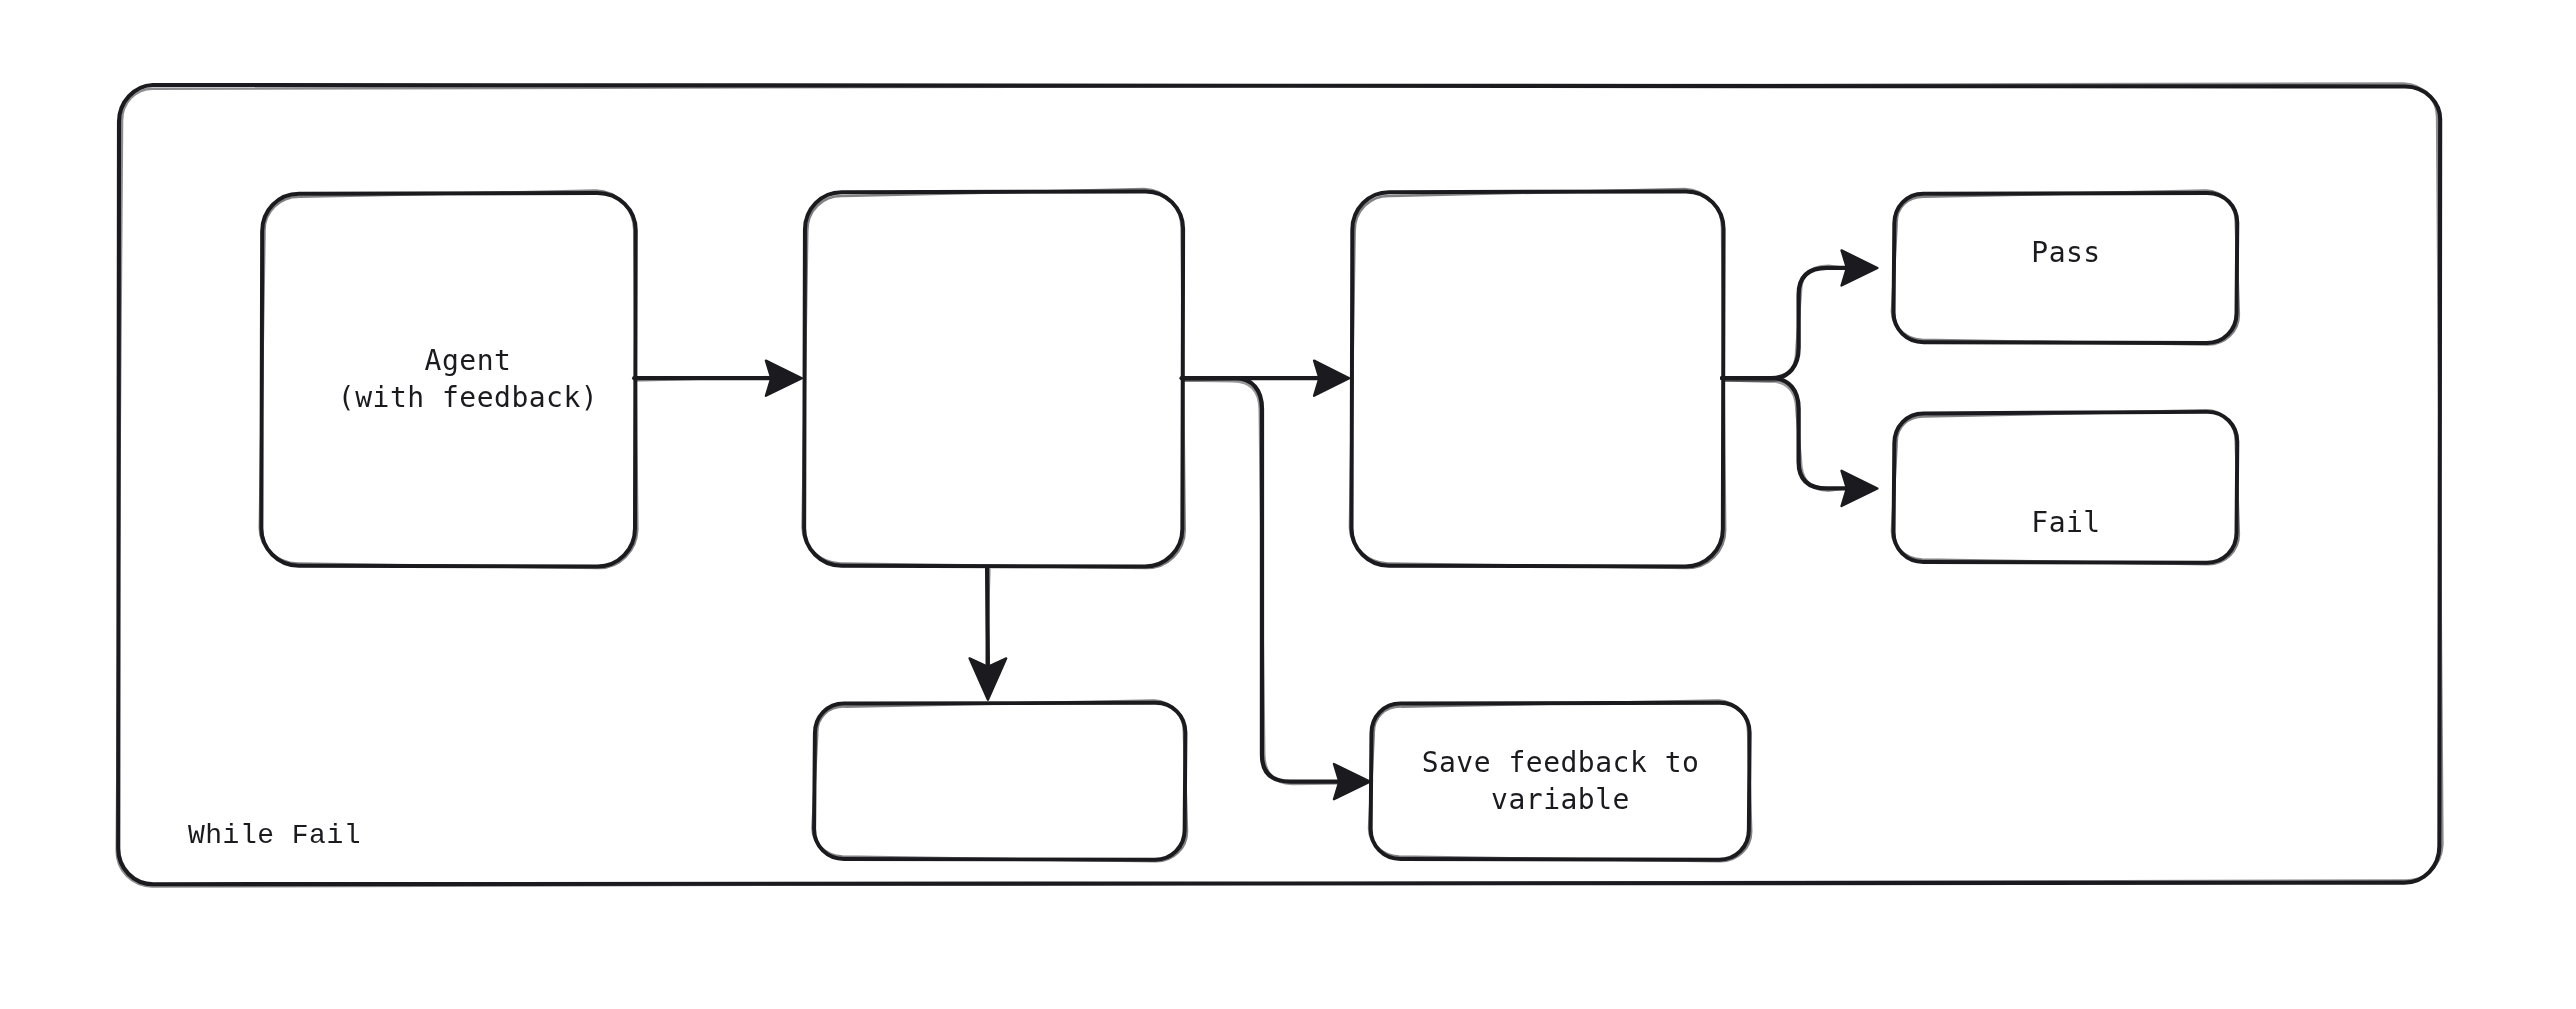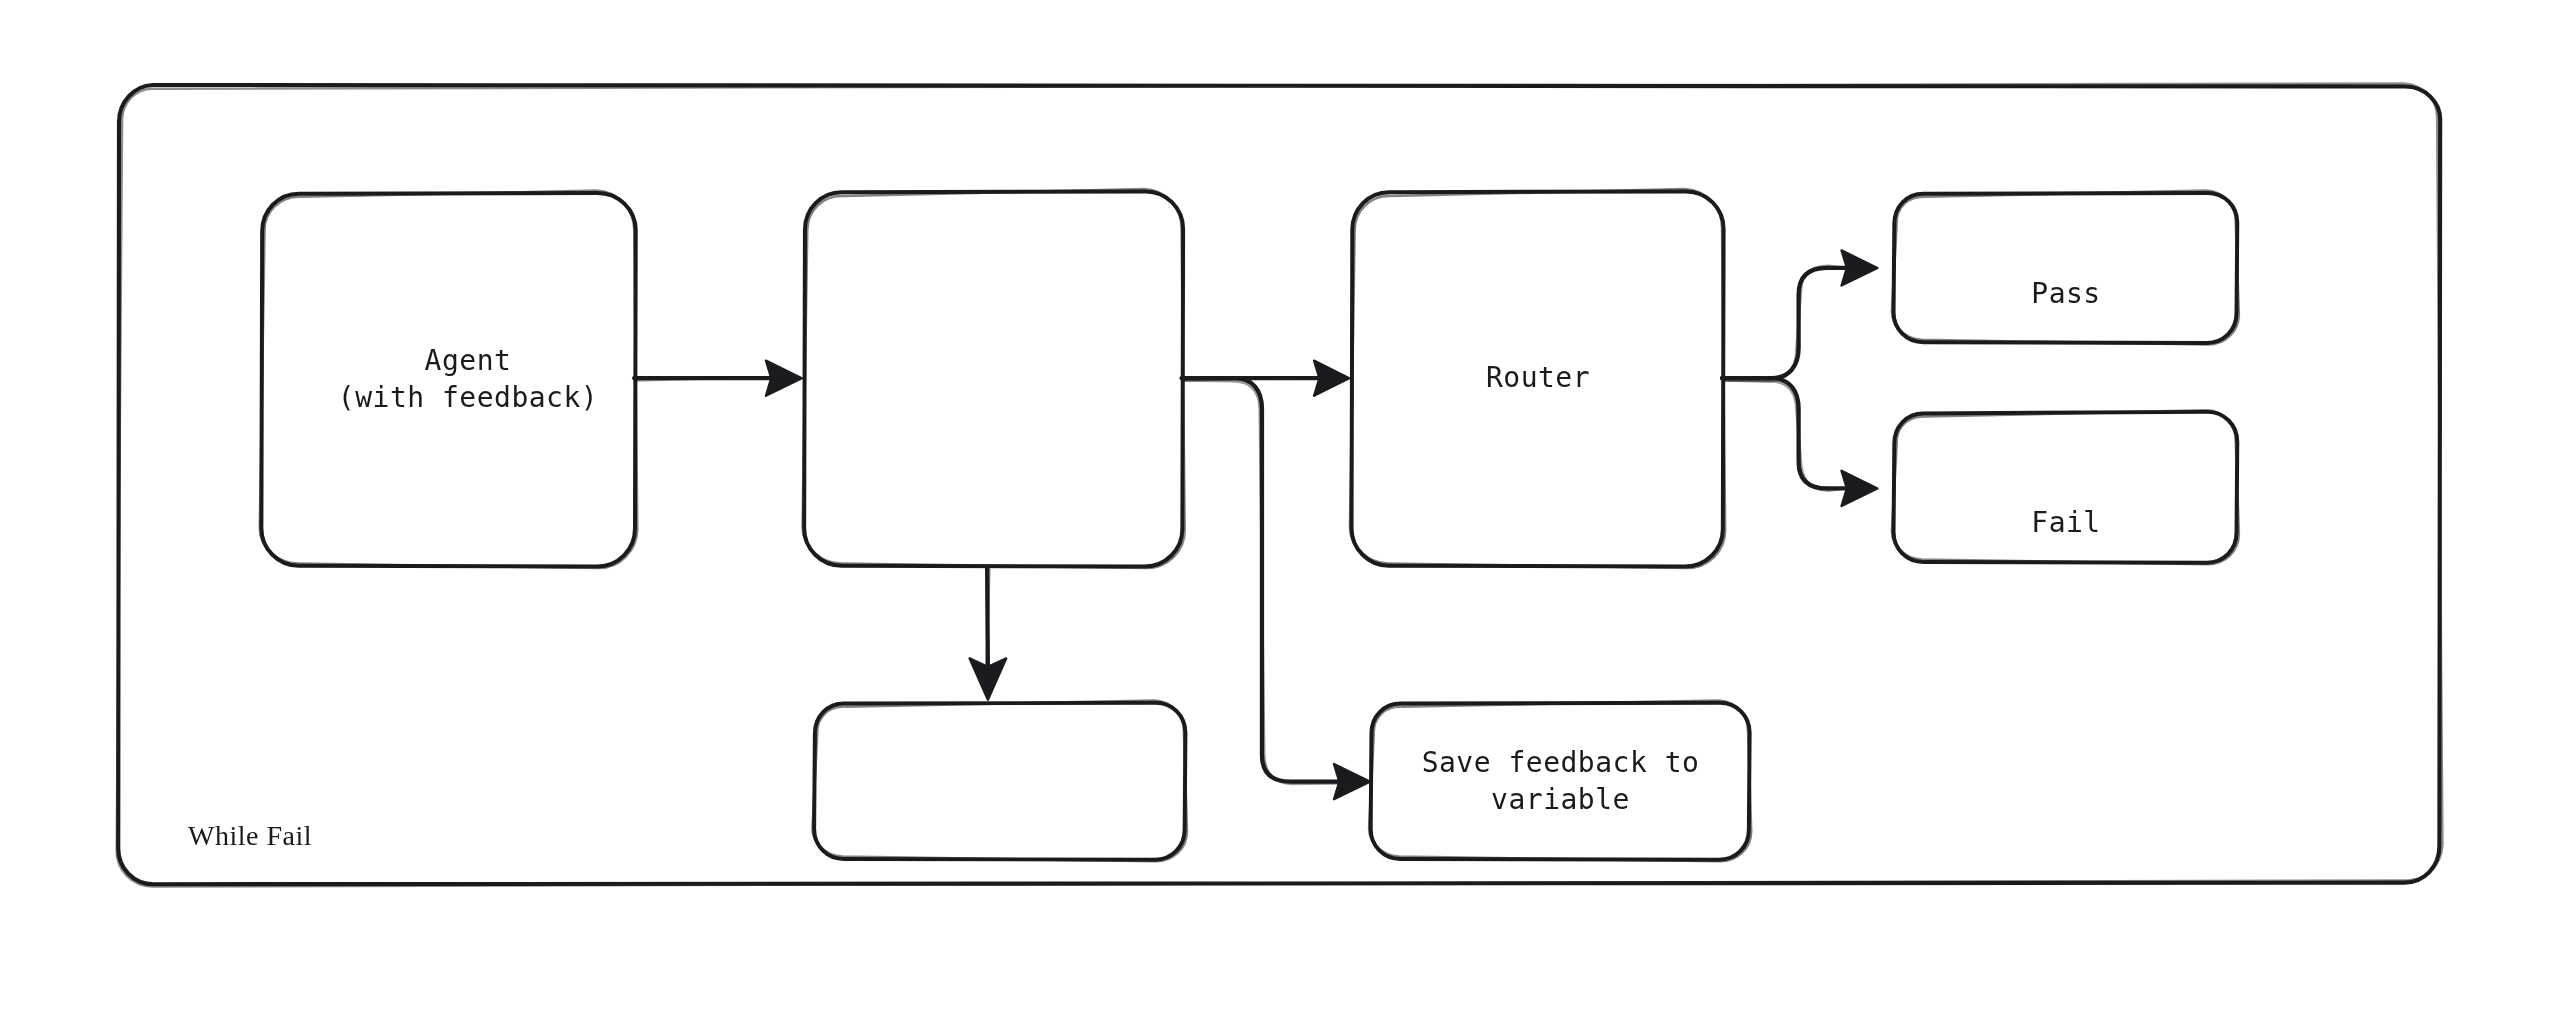--- a/index.html
+++ b/index.html
@@ -72,21 +72,21 @@
     font-size: 28px;
     line-height: 1.32;
     letter-spacing: 0.5px;
     white-space: pre;
     pointer-events: none;
     user-select: none;
   }
   .group-label {
     position: absolute;
     color: #1b1b1f;
-    font-family: Liberation Serif, serif;
+    font-family: Liberation Mono, monospace;
     font-size: 28px;
     line-height: 1.3;
     letter-spacing: 0.5px;
     white-space: pre;
     user-select: none;
   }
 </style>
 </head>
 <body>
 
@@ -329,25 +329,22 @@
     </g>
 
   </svg>
 
   <div class="node-label" style="left:261px; top:193px; width:374px; height:374px;padding-left:20px;">
     <span>Agent</span>
     <span>(with feedback)</span>
   </div>
 
 
-  <div class="node-label" style="left:1352px; top:191px; width:372px; height:375px;">
-    <span>Router</span>
-  </div>
-
-  <div class="node-label" style="left:1894px; top:193px; width:344px; height:120px;justify-content:flex-end;">
+
+  <div class="node-label" style="left:1894px; top:193px; width:344px; height:120px;">
     <span>Pass</span>
   </div>
 
   <div class="node-label" style="left:1894px; top:412px; width:344px; height:151px;margin-top:36px;">
     <span>Fail</span>
   </div>
 
 
   <div class="node-label" style="left:1371px; top:703px; width:379px; height:157px;text-align:right;">
     <span>Save feedback to</span>

